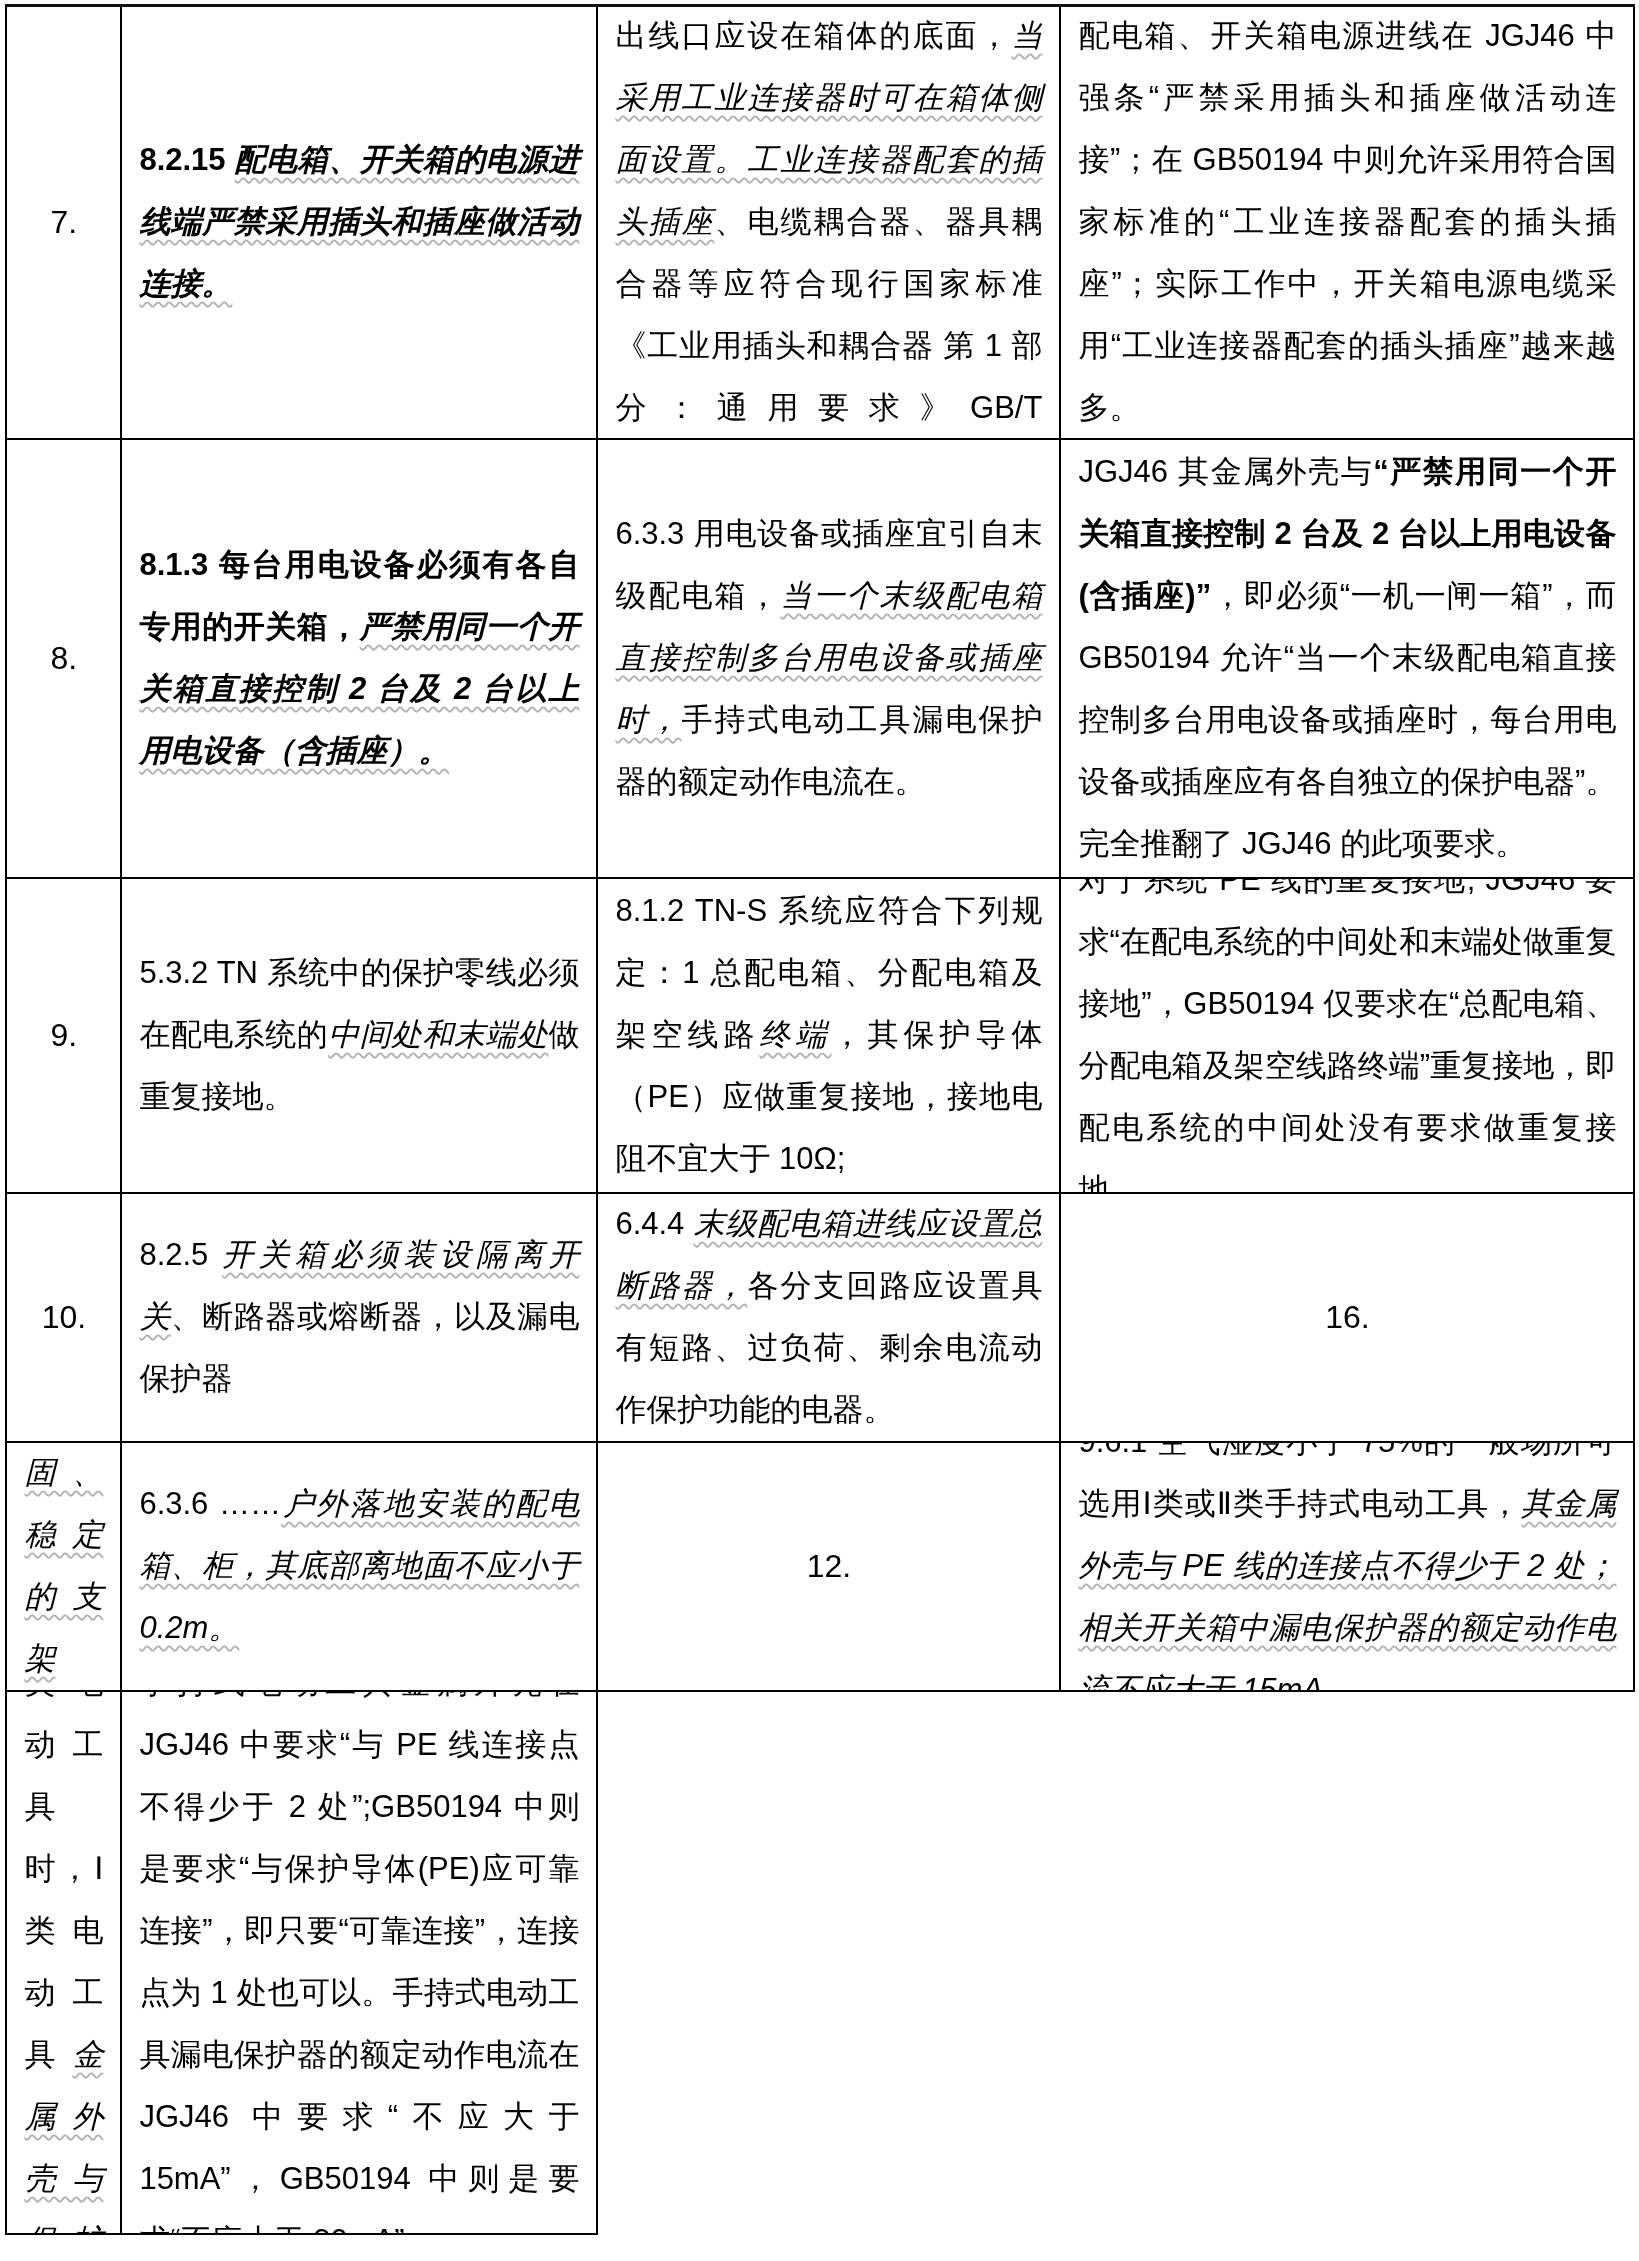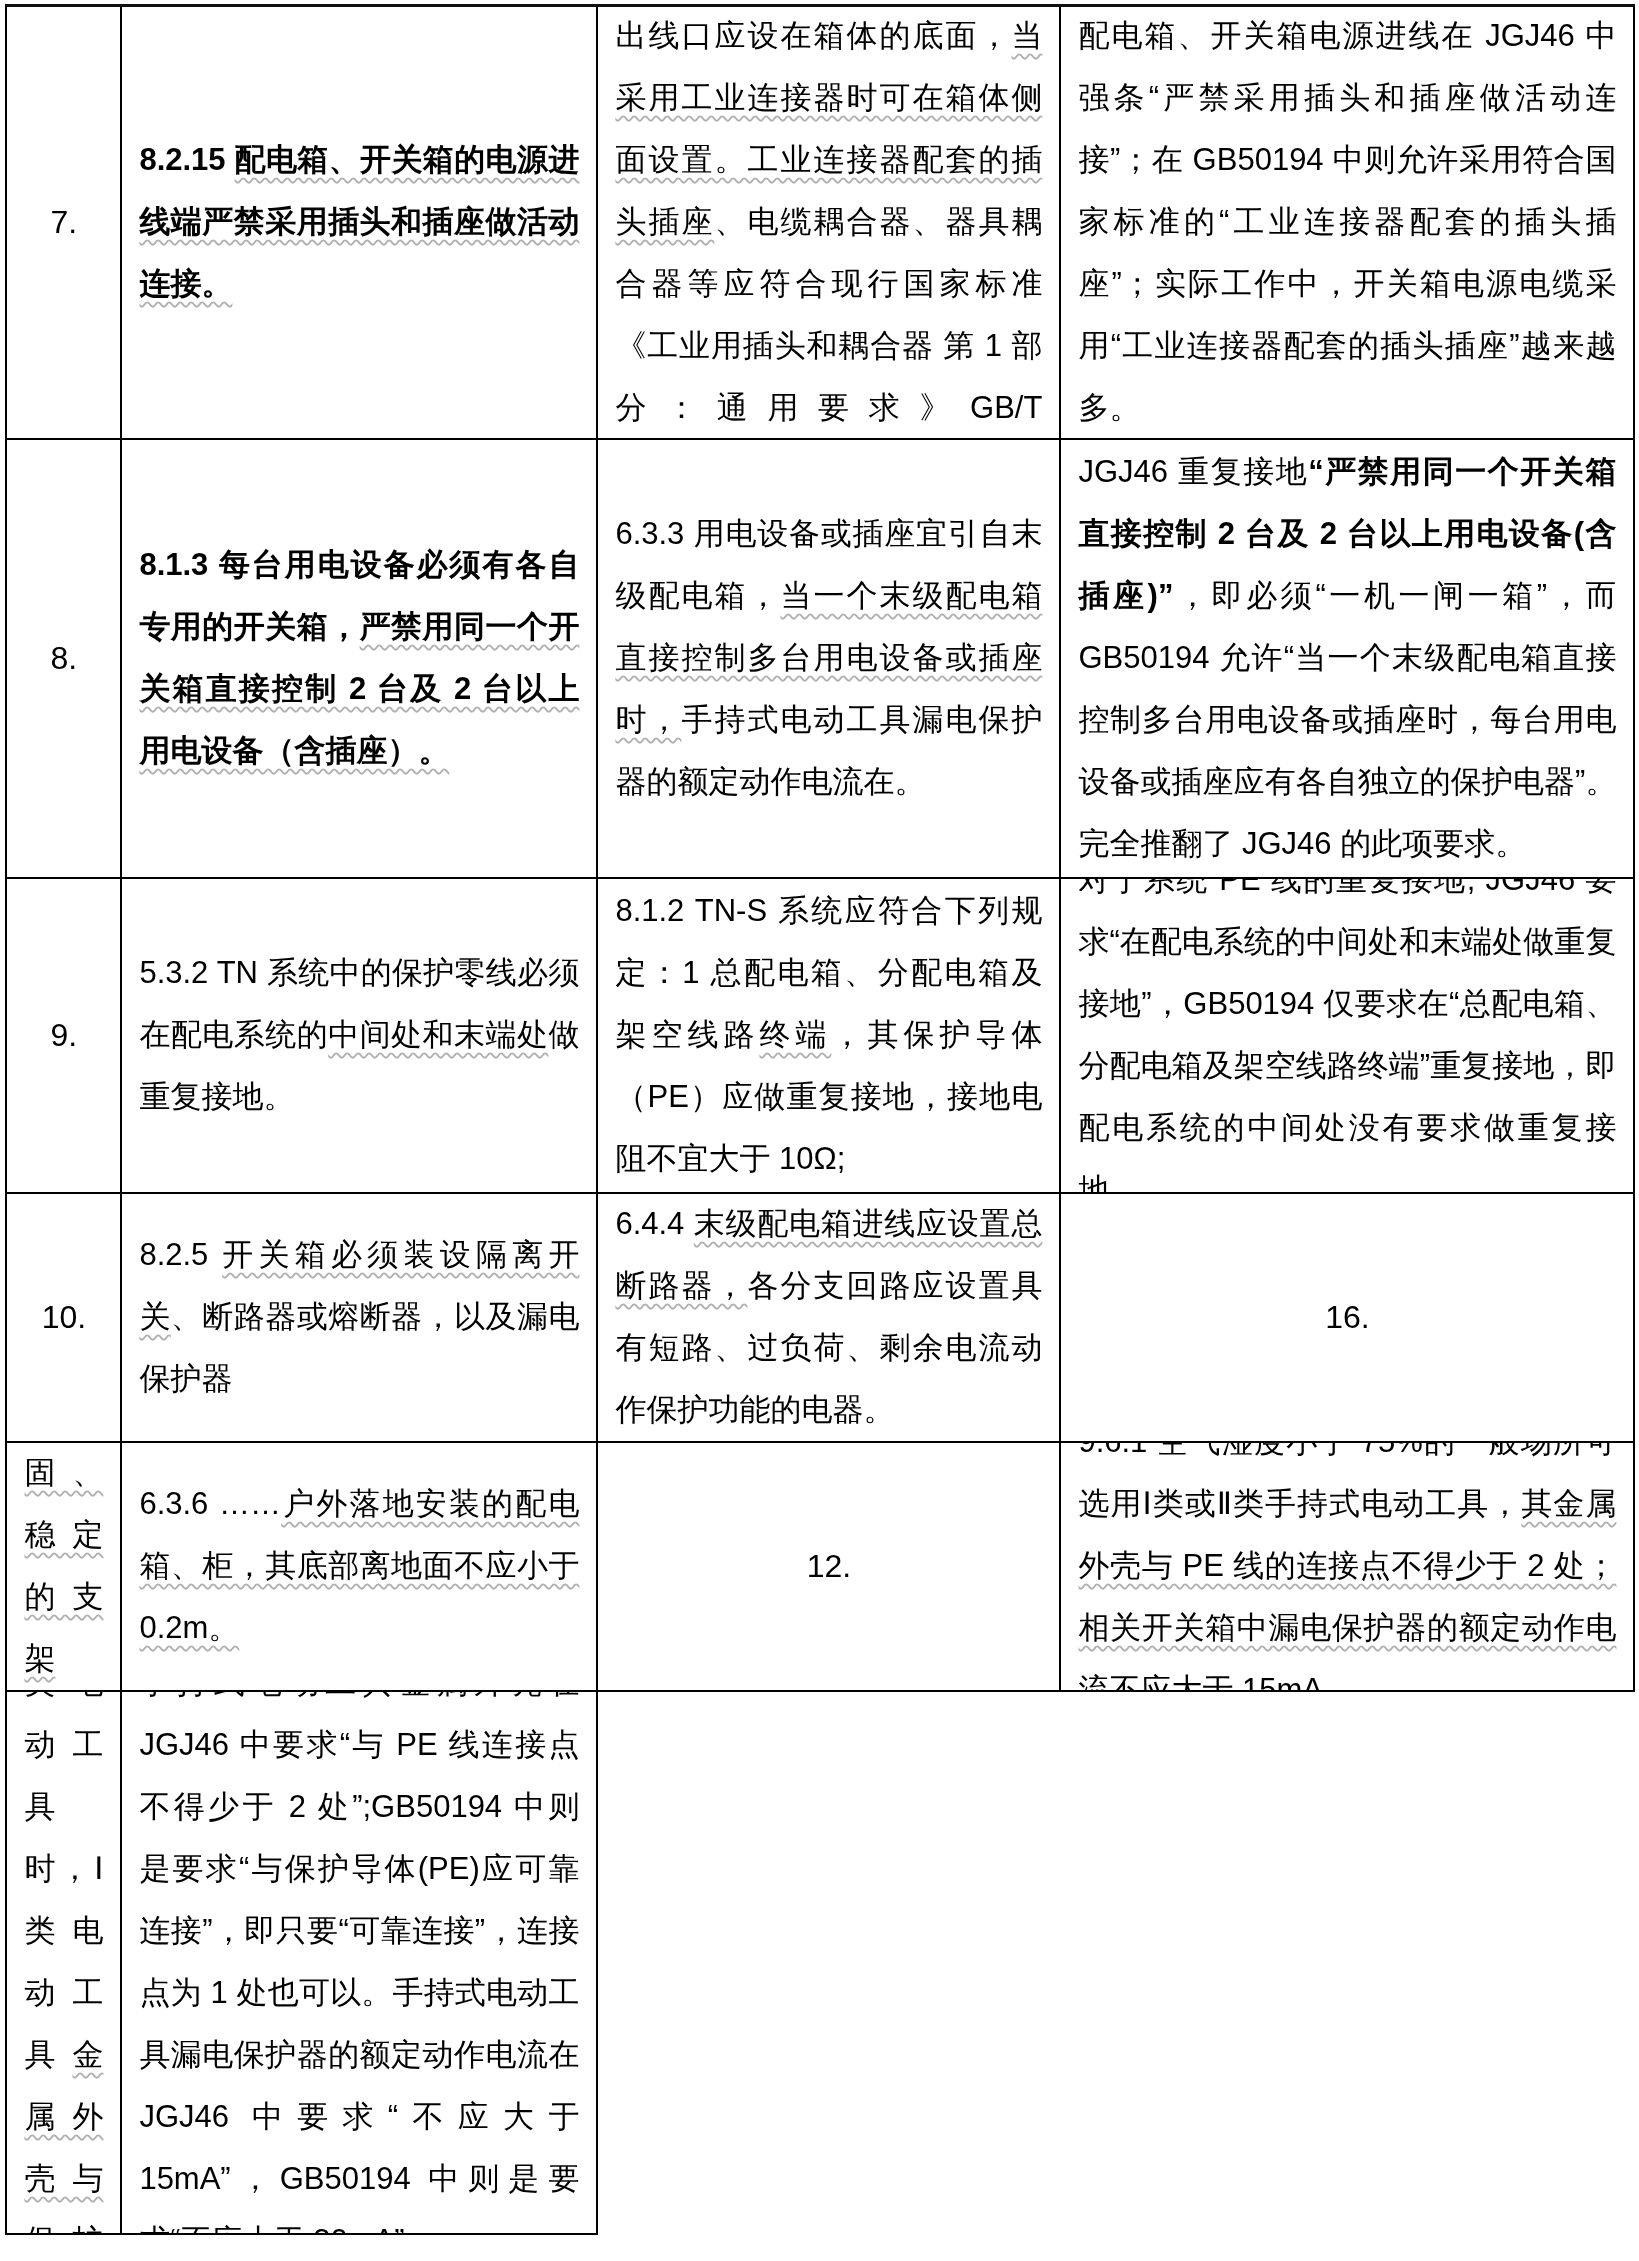--- a/index.html
+++ b/index.html
@@ -54,20 +54,21 @@
     margin-top: 0;
   }
   .bold-cell { font-weight: 700; }
   .seg-bold  { font-weight: 700; }
   .seg-wavy {
     text-decoration-line: underline;
     text-decoration-style: wavy;
     text-decoration-color: #b0b0b0;
     text-decoration-thickness: 1.5px;
     text-underline-offset: 7px;
+    font-style: italic;
   }
 </style>
 </head>
 <body>
 
 <div class="page">
   <div class="tbl">
 
     <div class="cell num">
       <span>7.</span>
@@ -85,21 +86,21 @@
     <div class="cell num">
       <span>8.</span>
     </div>
     <div class="cell bold-cell">
       <p><span>8.1.3 每台用电设备必须有各自专用的开关箱，</span><span class="seg-wavy">严禁用同一个开关箱直接控制 2 台及 2 台以上用电设备（含插座）。</span></p>
     </div>
     <div class="cell">
       <p><span>6.3.3 用电设备或插座宜引自末级配电箱，</span><span class="seg-wavy">当一个末级配电箱直接控制多台用电设备或插座时，</span><span>手持式电动工具漏电保护器的额定动作电流在。</span></p>
     </div>
     <div class="cell">
-      <p><span>JGJ46 重复接地</span><span class="seg-bold">“严禁用同一个开关箱直接控制 2 台及 2 台以上用电设备(含插座)”</span><span>，即必须“一机一闸一箱”，而 GB50194 允许“当一个末级配电箱直接控制多台用电设备或插座时，每台用电设备或插座应有各自独立的保护电器”。完全推翻了 JGJ46 的此项要求。</span></p>
+      <p><span>JGJ46 其金属外壳与</span><span class="seg-bold">“严禁用同一个开关箱直接控制 2 台及 2 台以上用电设备(含插座)”</span><span>，即必须“一机一闸一箱”，而 GB50194 允许“当一个末级配电箱直接控制多台用电设备或插座时，每台用电设备或插座应有各自独立的保护电器”。完全推翻了 JGJ46 的此项要求。</span></p>
     </div>
 
     <div class="cell num">
       <span>9.</span>
     </div>
     <div class="cell">
       <p><span>5.3.2 TN 系统中的保护零线必须在配电系统的</span><span class="seg-wavy">中间处和末端处</span><span>做重复接地。</span></p>
     </div>
     <div class="cell">
       <p><span>8.1.2 TN-S 系统应符合下列规定：1 总配电箱、分配电箱及架空线路</span><span class="seg-wavy">终端</span><span>，其保护导体（PE）应做重复接地，接地电阻不宜大于 10Ω;</span></p>

